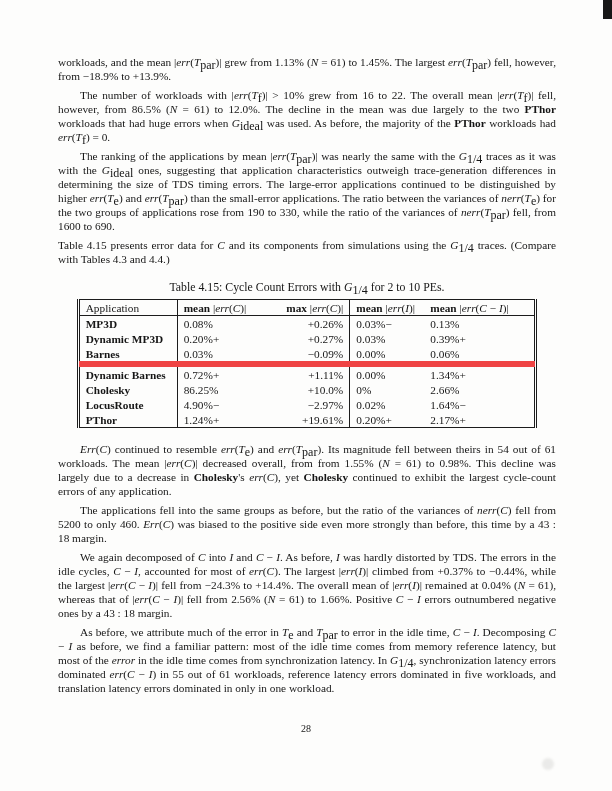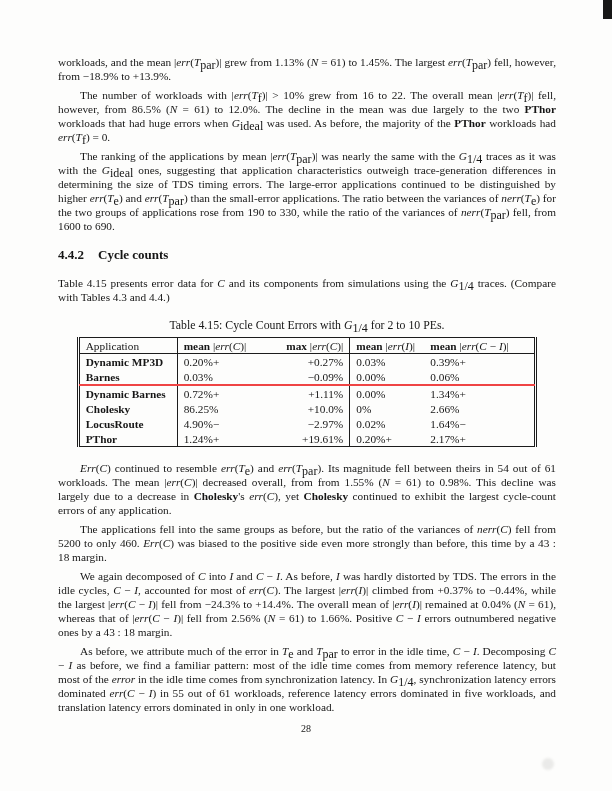--- a/index.html
+++ b/index.html
@@ -81,21 +81,21 @@
     white-space: nowrap;
     overflow: hidden;
   }
   table.errors .c0 { width: 85px; }
   table.errors .c1 { width: 62px; }
   table.errors .c2 { width: 66px; text-align: right; }
   table.errors .c3 { width: 62px; }
   table.errors .c4 { width: 98px; }
   table.errors .v-sep { border-right: 1px solid #1c1c1c; }
   table.errors thead th { border-bottom: 1px solid #1c1c1c; }
-  table.errors tr.group-start td { border-top: 2px solid #ef4444; }
+  table.errors tr.group-start td { border-top: 6px solid #ef4444; }
   table.errors td.app { font-weight: bold; }
   .page-number {
     position: absolute;
     top: 723px; left: 0;
     width: 100%;
     text-align: center;
     font-size: 10px;
   }
 </style>
 </head>
@@ -103,38 +103,44 @@
 
 <div class="page">
   <div class="scan-bar"></div>
   <div class="scan-smudge"></div>
 
   <div class="content">
     <p class="para noindent"><span>workloads, and the mean |</span><span class="it">err</span><span>(</span><span class="it">T</span><span class="sub">par</span><span>)| grew from 1.13% (</span><span class="it">N</span><span> = 61) to 1.45%. The largest </span><span class="it">err</span><span>(</span><span class="it">T</span><span class="sub">par</span><span>) fell, however, from −18.9% to +13.9%.</span></p>
     <p class="para"><span>The number of workloads with |</span><span class="it">err</span><span>(</span><span class="it">T</span><span class="sub">f</span><span>)| &gt; 10% grew from 16 to 22. The overall mean |</span><span class="it">err</span><span>(</span><span class="it">T</span><span class="sub">f</span><span>)| fell, however, from 86.5% (</span><span class="it">N</span><span> = 61) to 12.0%. The decline in the mean was due largely to the two </span><span style="font-weight: bold;">PThor</span><span> workloads that had huge errors when </span><span class="it">G</span><span class="sub">ideal</span><span> was used. As before, the majority of the </span><span style="font-weight: bold;">PThor</span><span> workloads had </span><span class="it">err</span><span>(</span><span class="it">T</span><span class="sub">f</span><span>) = 0.</span></p>
     <p class="para"><span>The ranking of the applications by mean |</span><span class="it">err</span><span>(</span><span class="it">T</span><span class="sub">par</span><span>)| was nearly the same with the </span><span class="it">G</span><span class="sub">1/4</span><span> traces as it was with the </span><span class="it">G</span><span class="sub">ideal</span><span> ones, suggesting that application characteristics outweigh trace-generation differences in determining the size of TDS timing errors. The large-error applications continued to be distinguished by higher </span><span class="it">err</span><span>(</span><span class="it">T</span><span class="sub">e</span><span>) and </span><span class="it">err</span><span>(</span><span class="it">T</span><span class="sub">par</span><span>) than the small-error applications. The ratio between the variances of </span><span class="it">nerr</span><span>(</span><span class="it">T</span><span class="sub">e</span><span>) for the two groups of applications rose from 190 to 330, while the ratio of the variances of </span><span class="it">nerr</span><span>(</span><span class="it">T</span><span class="sub">par</span><span>) fell, from 1600 to 690.</span></p>
 
-    <h3 class="heading"><span class="sec-num">4.4.2</span><span>Cycle counts</span></h3>
 
     <p class="para noindent"><span>Table 4.15 presents error data for </span><span class="it">C</span><span> and its components from simulations using the </span><span class="it">G</span><span class="sub">1/4</span><span> traces. (Compare with Tables 4.3 and 4.4.)</span></p>
 
     <div class="table-block">
       <div class="caption"><span>Table 4.15: Cycle Count Errors with </span><span class="it">G</span><span class="sub">1/4</span><span> for 2 to 10 PEs.</span></div>
       <div class="tbl-outer">
         <table class="errors">
           <thead>
             <tr>
               <th class="c0 v-sep"><span>Application</span></th>
               <th class="c1"><span style="font-weight: bold;">mean</span><span> |</span><span class="it">err</span><span>(</span><span class="it">C</span><span>)|</span></th>
               <th class="c2 v-sep"><span style="font-weight: bold; margin-left: 28px;">max</span><span> |</span><span class="it">err</span><span>(</span><span class="it">C</span><span>)|</span></th>
               <th class="c3"><span style="font-weight: bold;">mean</span><span> |</span><span class="it">err</span><span>(</span><span class="it">I</span><span>)|</span></th>
               <th class="c4"><span style="font-weight: bold;">mean</span><span> |</span><span class="it">err</span><span>(</span><span class="it">C</span><span> − </span><span class="it">I</span><span>)|</span></th>
             </tr>
           </thead>
           <tbody>
+            <tr>
+              <td class="c0 app v-sep">MP3D</td>
+              <td class="c1">0.08%</td>
+              <td class="c2 v-sep">+0.26%</td>
+              <td class="c3">0.03%−</td>
+              <td class="c4">0.13%</td>
+            </tr>
             <tr>
               <td class="c0 app v-sep">Dynamic MP3D</td>
               <td class="c1">0.20%+</td>
               <td class="c2 v-sep">+0.27%</td>
               <td class="c3">0.03%</td>
               <td class="c4">0.39%+</td>
             </tr>
             <tr>
               <td class="c0 app v-sep">Barnes</td>
               <td class="c1">0.03%</td>

